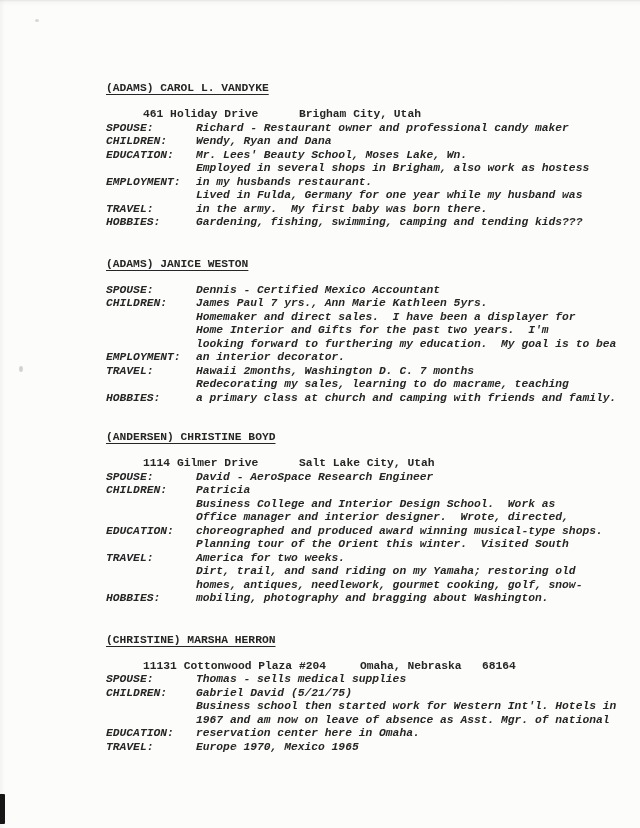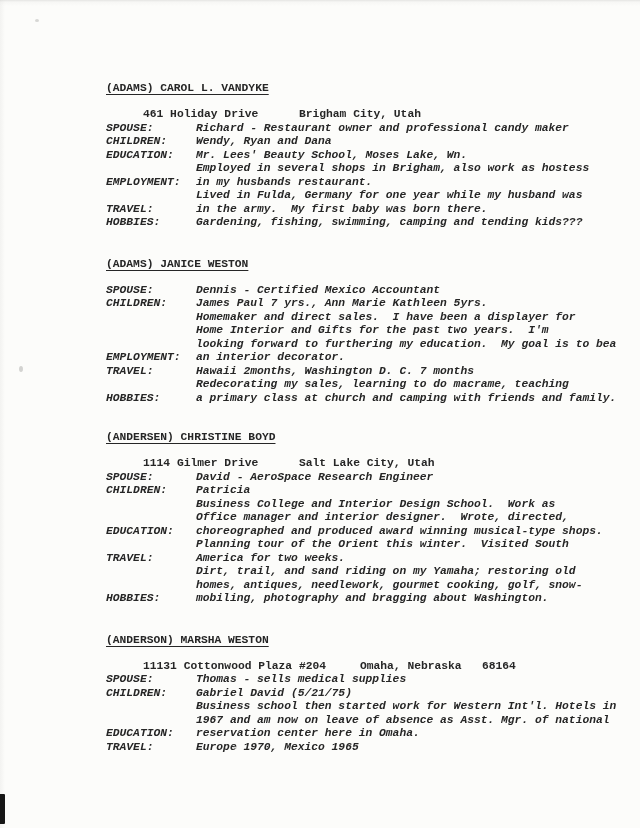--- a/index.html
+++ b/index.html
@@ -229,21 +229,21 @@
               <div class="value-line">Dirt, trail, and sand riding on my Yamaha; restoring old</div>
               <div class="value-line">homes, antiques, needlework, gourmet cooking, golf, snow-</div>
               <div class="value-line">mobiling, photography and bragging about Washington.</div>
             </div>
   </div>
 </div>
   </div>
 
   <div class="entry">
     <div>
-      <span class="entry-heading">(ANDERSON) MARSHA WESTON</span>
+      <span class="entry-heading">(CHRISTINE) MARSHA HERRON</span>
     </div>
     <div class="entry-address">11131 Cottonwood Plaza #204     Omaha, Nebraska   68164</div>
     <div>
   <div class="field-row">
     <div class="field-label">SPOUSE:</div>
     <div class="field-lines">
               <div class="value-line">Thomas - sells medical supplies</div>
             </div>
   </div>
 

